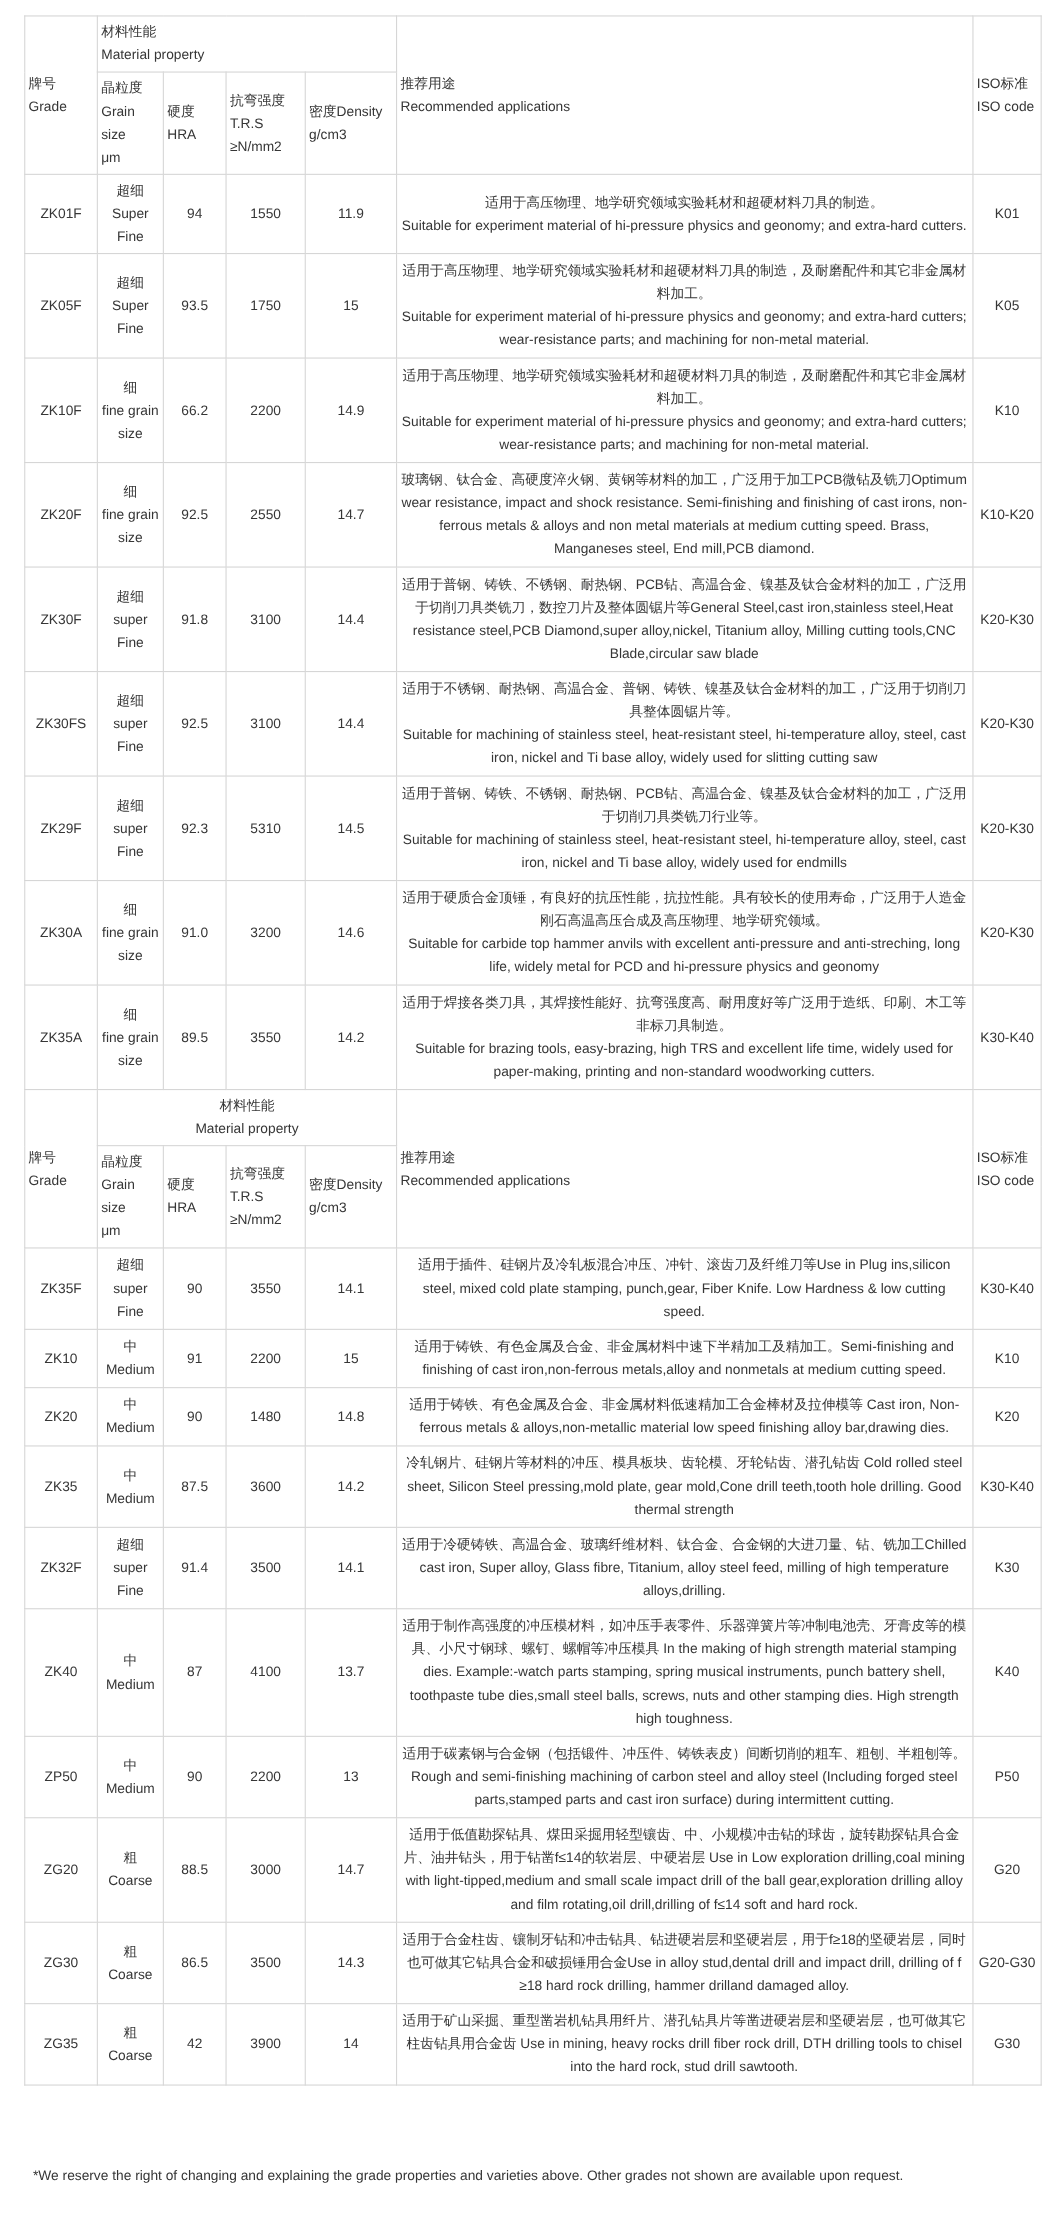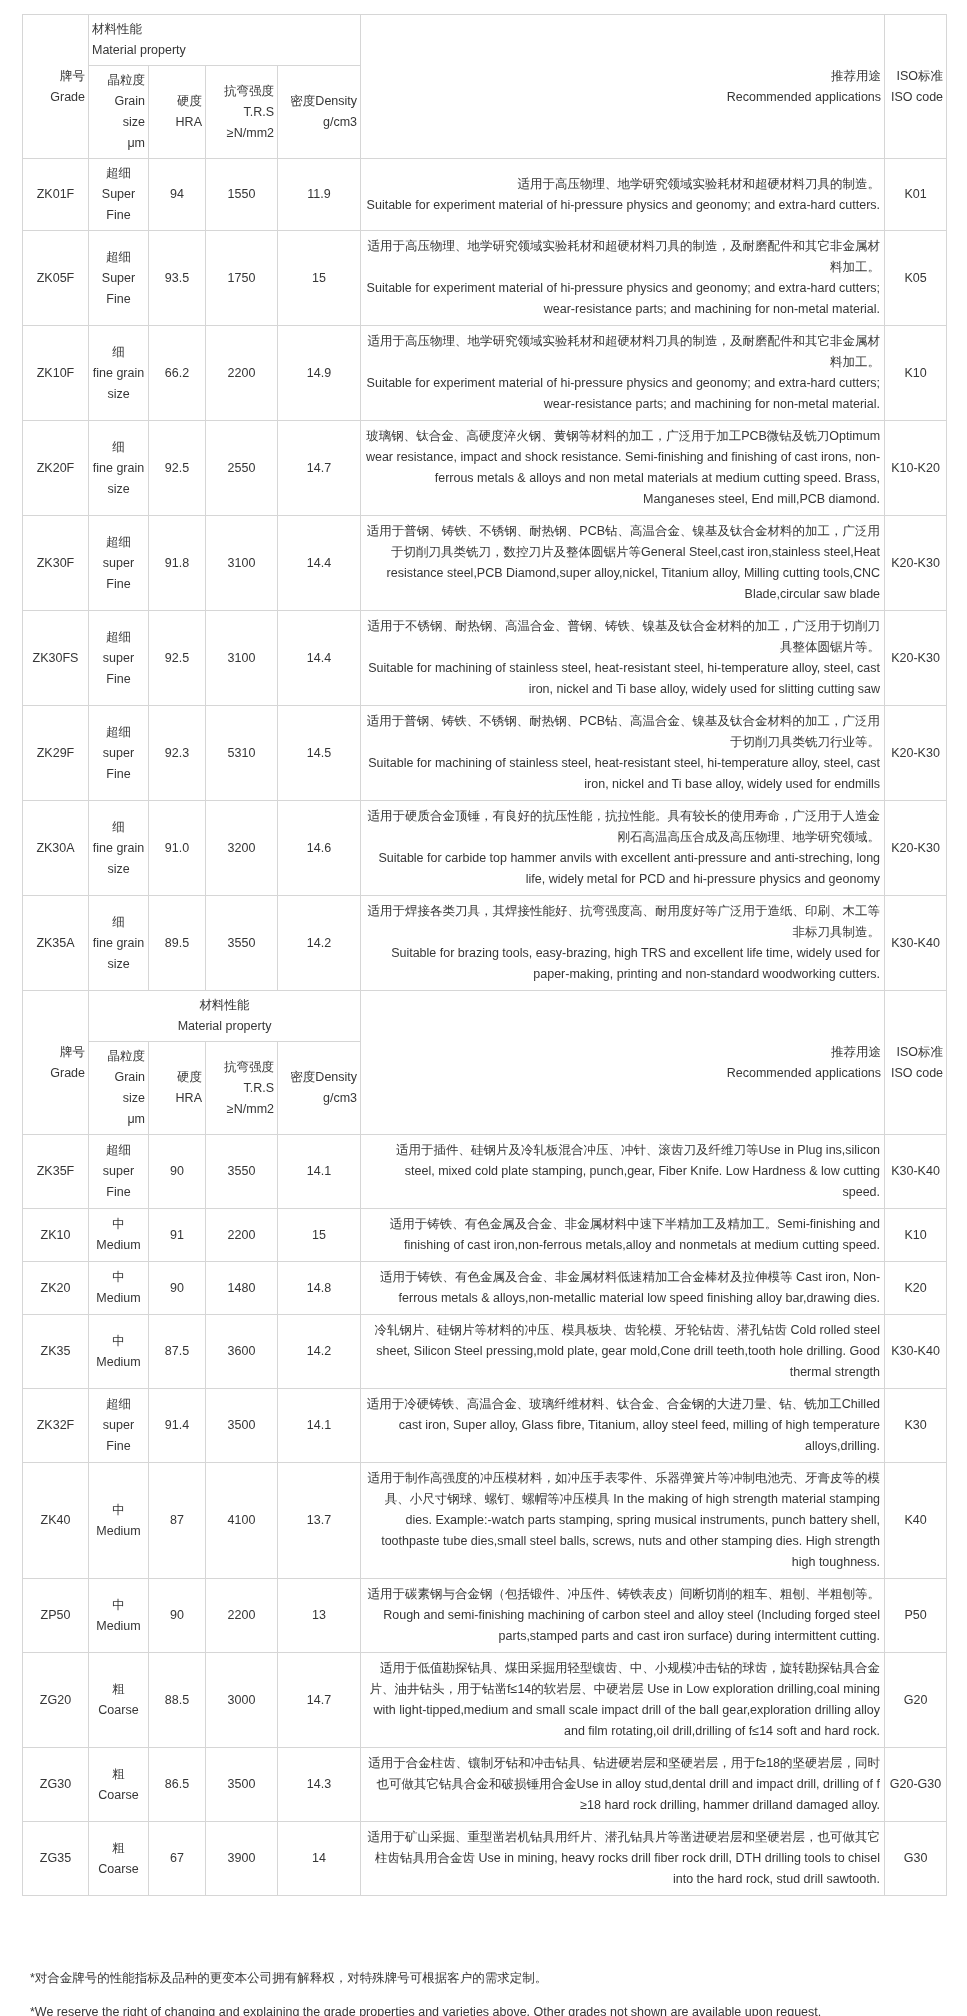--- a/index.html
+++ b/index.html
@@ -22,26 +22,26 @@
   col.col-hra     { width: 57px; }
   col.col-trs     { width: 72px; }
   col.col-density { width: 83px; }
   col.col-app     { width: 524px; }
   col.col-iso     { width: 62px; }
   td {
     border: 1px solid #d6d6d6;
     vertical-align: middle;
     padding: 4px 3px;
   }
-  .head td { text-align: right; }
+  .head td { text-align: left; }
   .group-cell.align-left { text-align: left; padding-left: 3px; }
   .group-cell.align-center { text-align: center; }
   .c-grade, .c-grain, .c-num, .c-iso { text-align: center; }
   .c-app {
-    text-align: right;
+    text-align: center;
     padding: 5px 4px 5px 3px;
     white-space: pre-line;
     vertical-align: middle;
     margin-top: 29px;
   }
   .footnotes { margin-top: 72px; margin-left: 8px; font-size: 12.5px; line-height: 1.7; }
   .footnotes p { margin-bottom: 13px; }
 </style>
 </head>
 <body>
@@ -383,26 +383,25 @@
     <td class="c-app">适用于合金柱齿、镶制牙钻和冲击钻具、钻进硬岩层和坚硬岩层，用于f≥18的坚硬岩层，同时也可做其它钻具合金和破损锤用合金Use in alloy stud,dental drill and impact drill, drilling of f ≥18 hard rock drilling, hammer drilland damaged alloy.</td>
     <td class="c-iso">G20-G30</td>
   </tr>
 
   <tr>
     <td class="c-grade">ZG35</td>
     <td class="c-grain">
       <div>粗</div>
       <div>Coarse</div>
     </td>
-    <td class="c-num">67</td>
+    <td class="c-num">42</td>
     <td class="c-num">3900</td>
     <td class="c-num">14</td>
     <td class="c-app">适用于矿山采掘、重型凿岩机钻具用纤片、潜孔钻具片等凿进硬岩层和坚硬岩层，也可做其它柱齿钻具用合金齿 Use in mining, heavy rocks drill fiber rock drill, DTH drilling tools to chisel into the hard rock, stud drill sawtooth.</td>
     <td class="c-iso">G30</td>
   </tr>
 </tbody>
   </table>
 
   <div class="footnotes">
-    <p>*对合金牌号的性能指标及品种的更变本公司拥有解释权，对特殊牌号可根据客户的需求定制。</p>
     <p>*We reserve the right of changing and explaining the grade properties and varieties above. Other grades not shown are available upon request.</p>
   </div>
 </div>
 
 </body></html>

